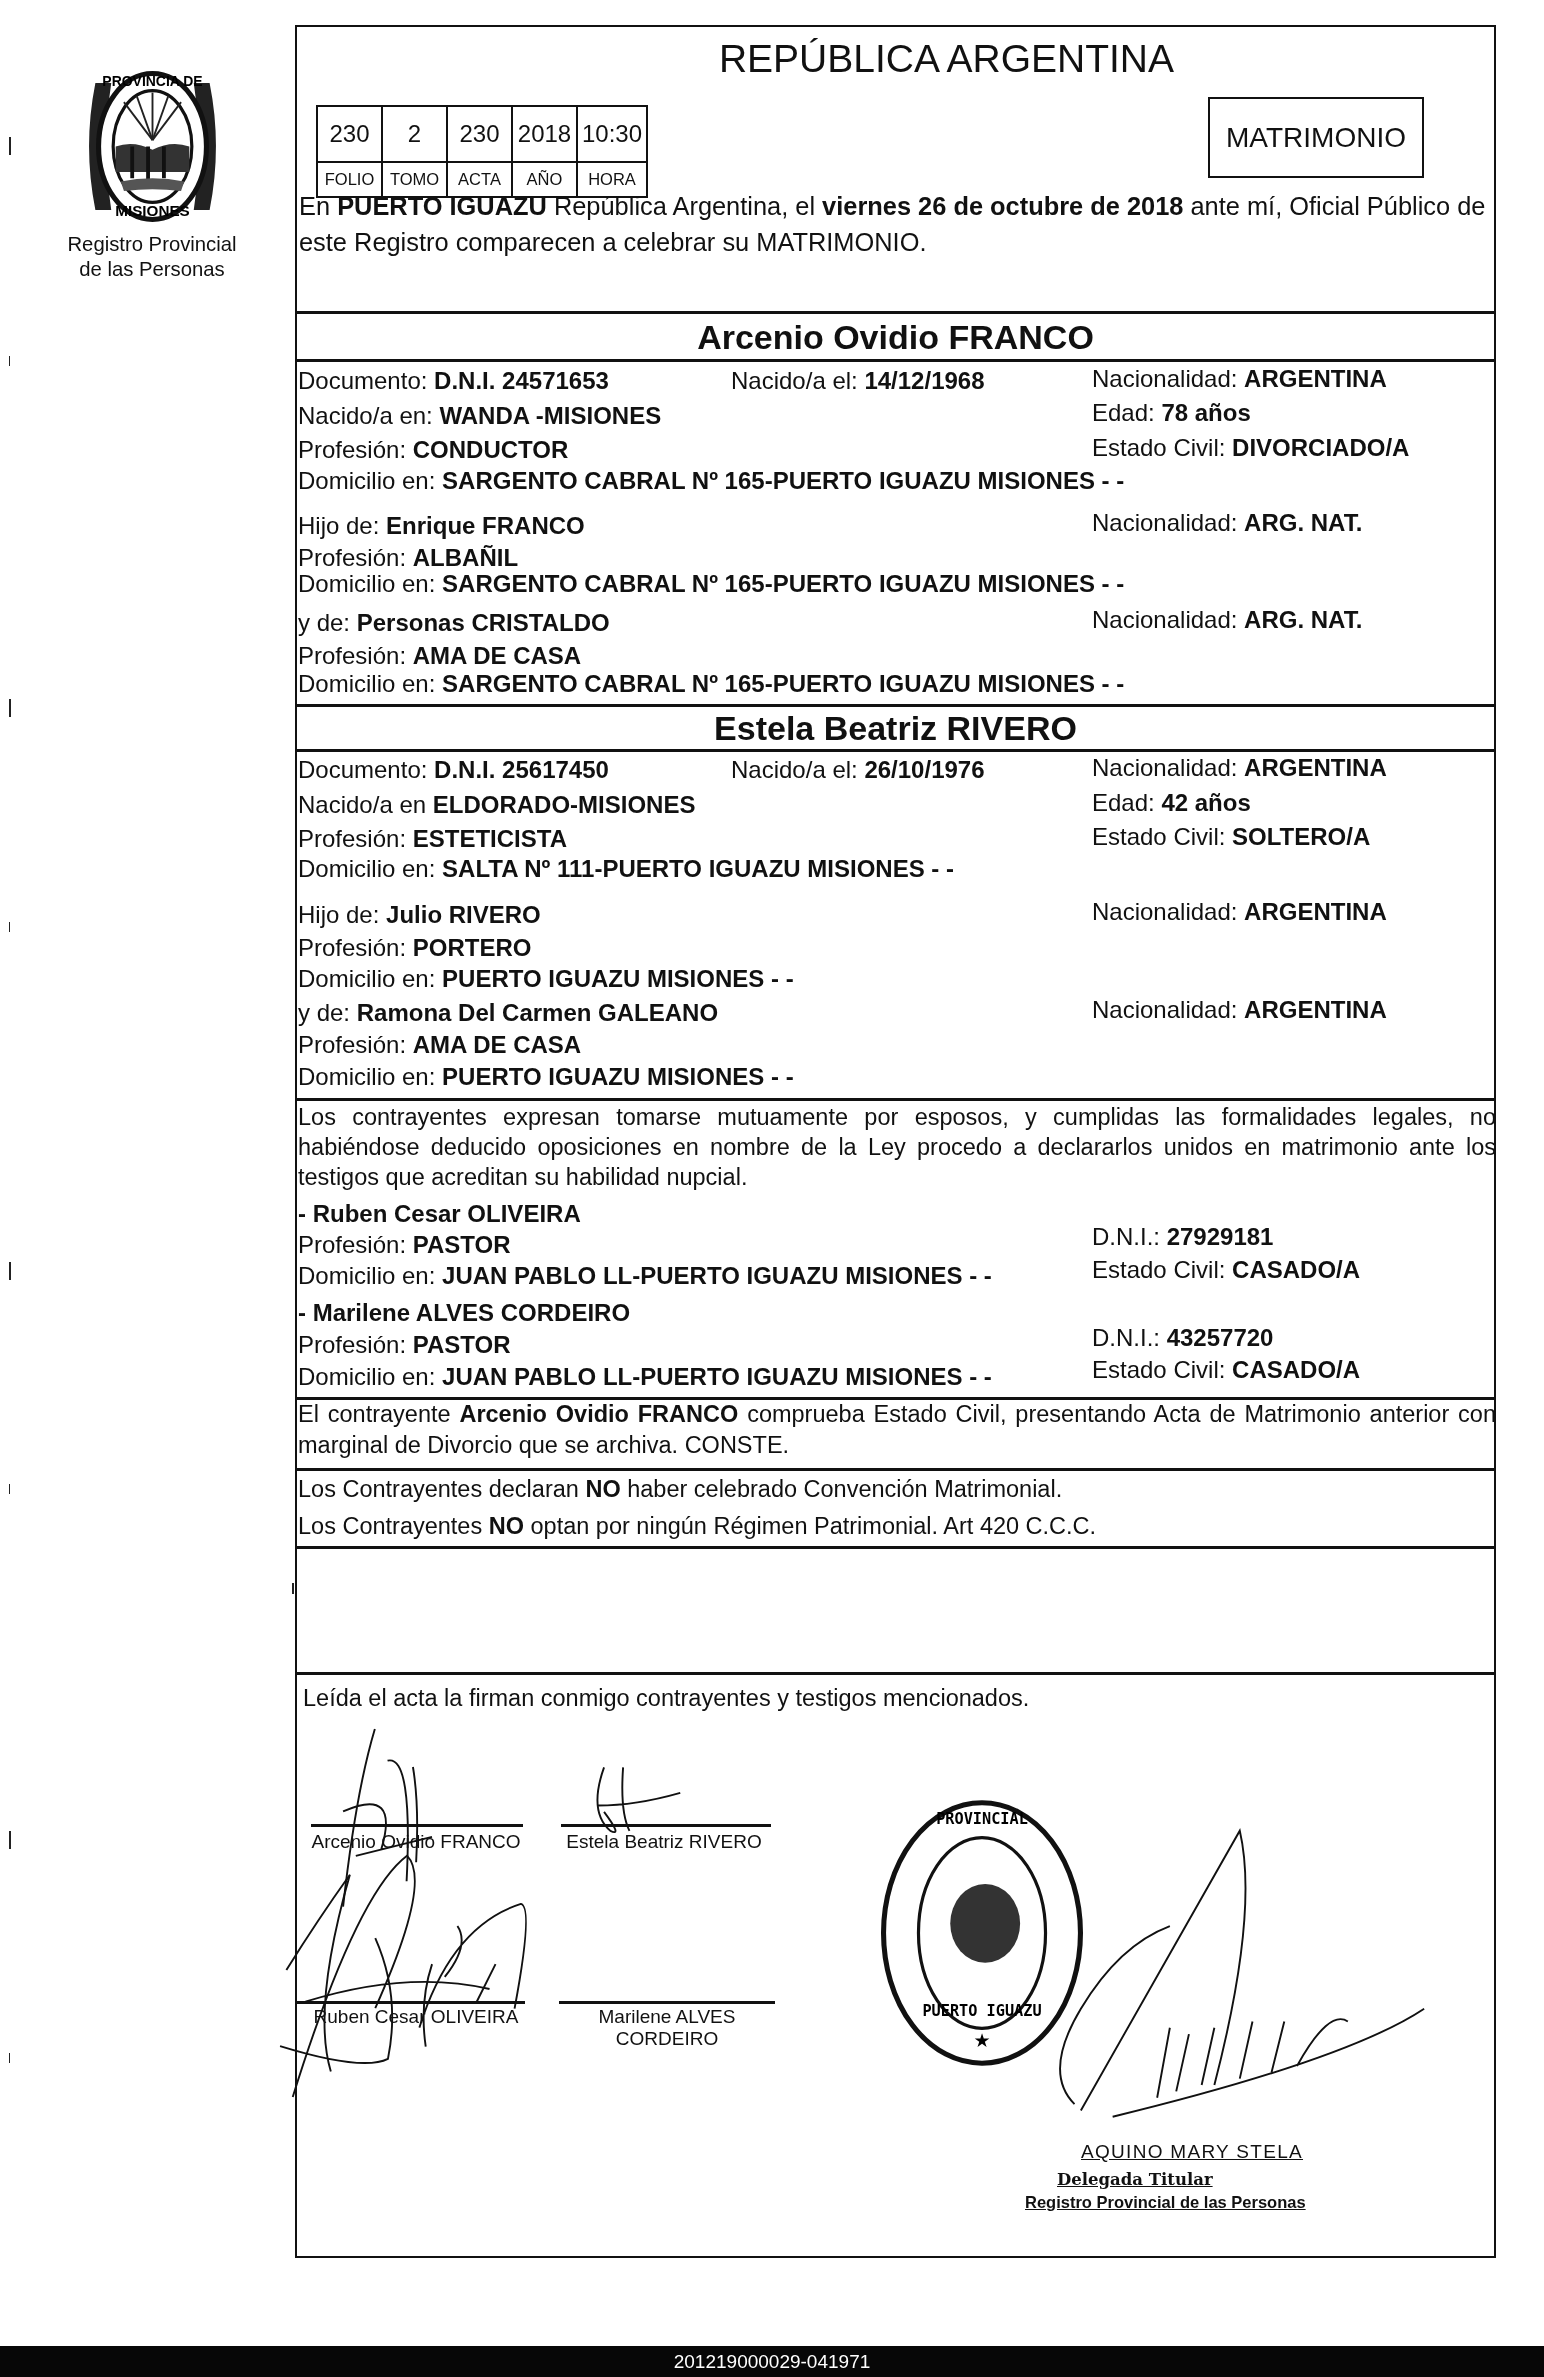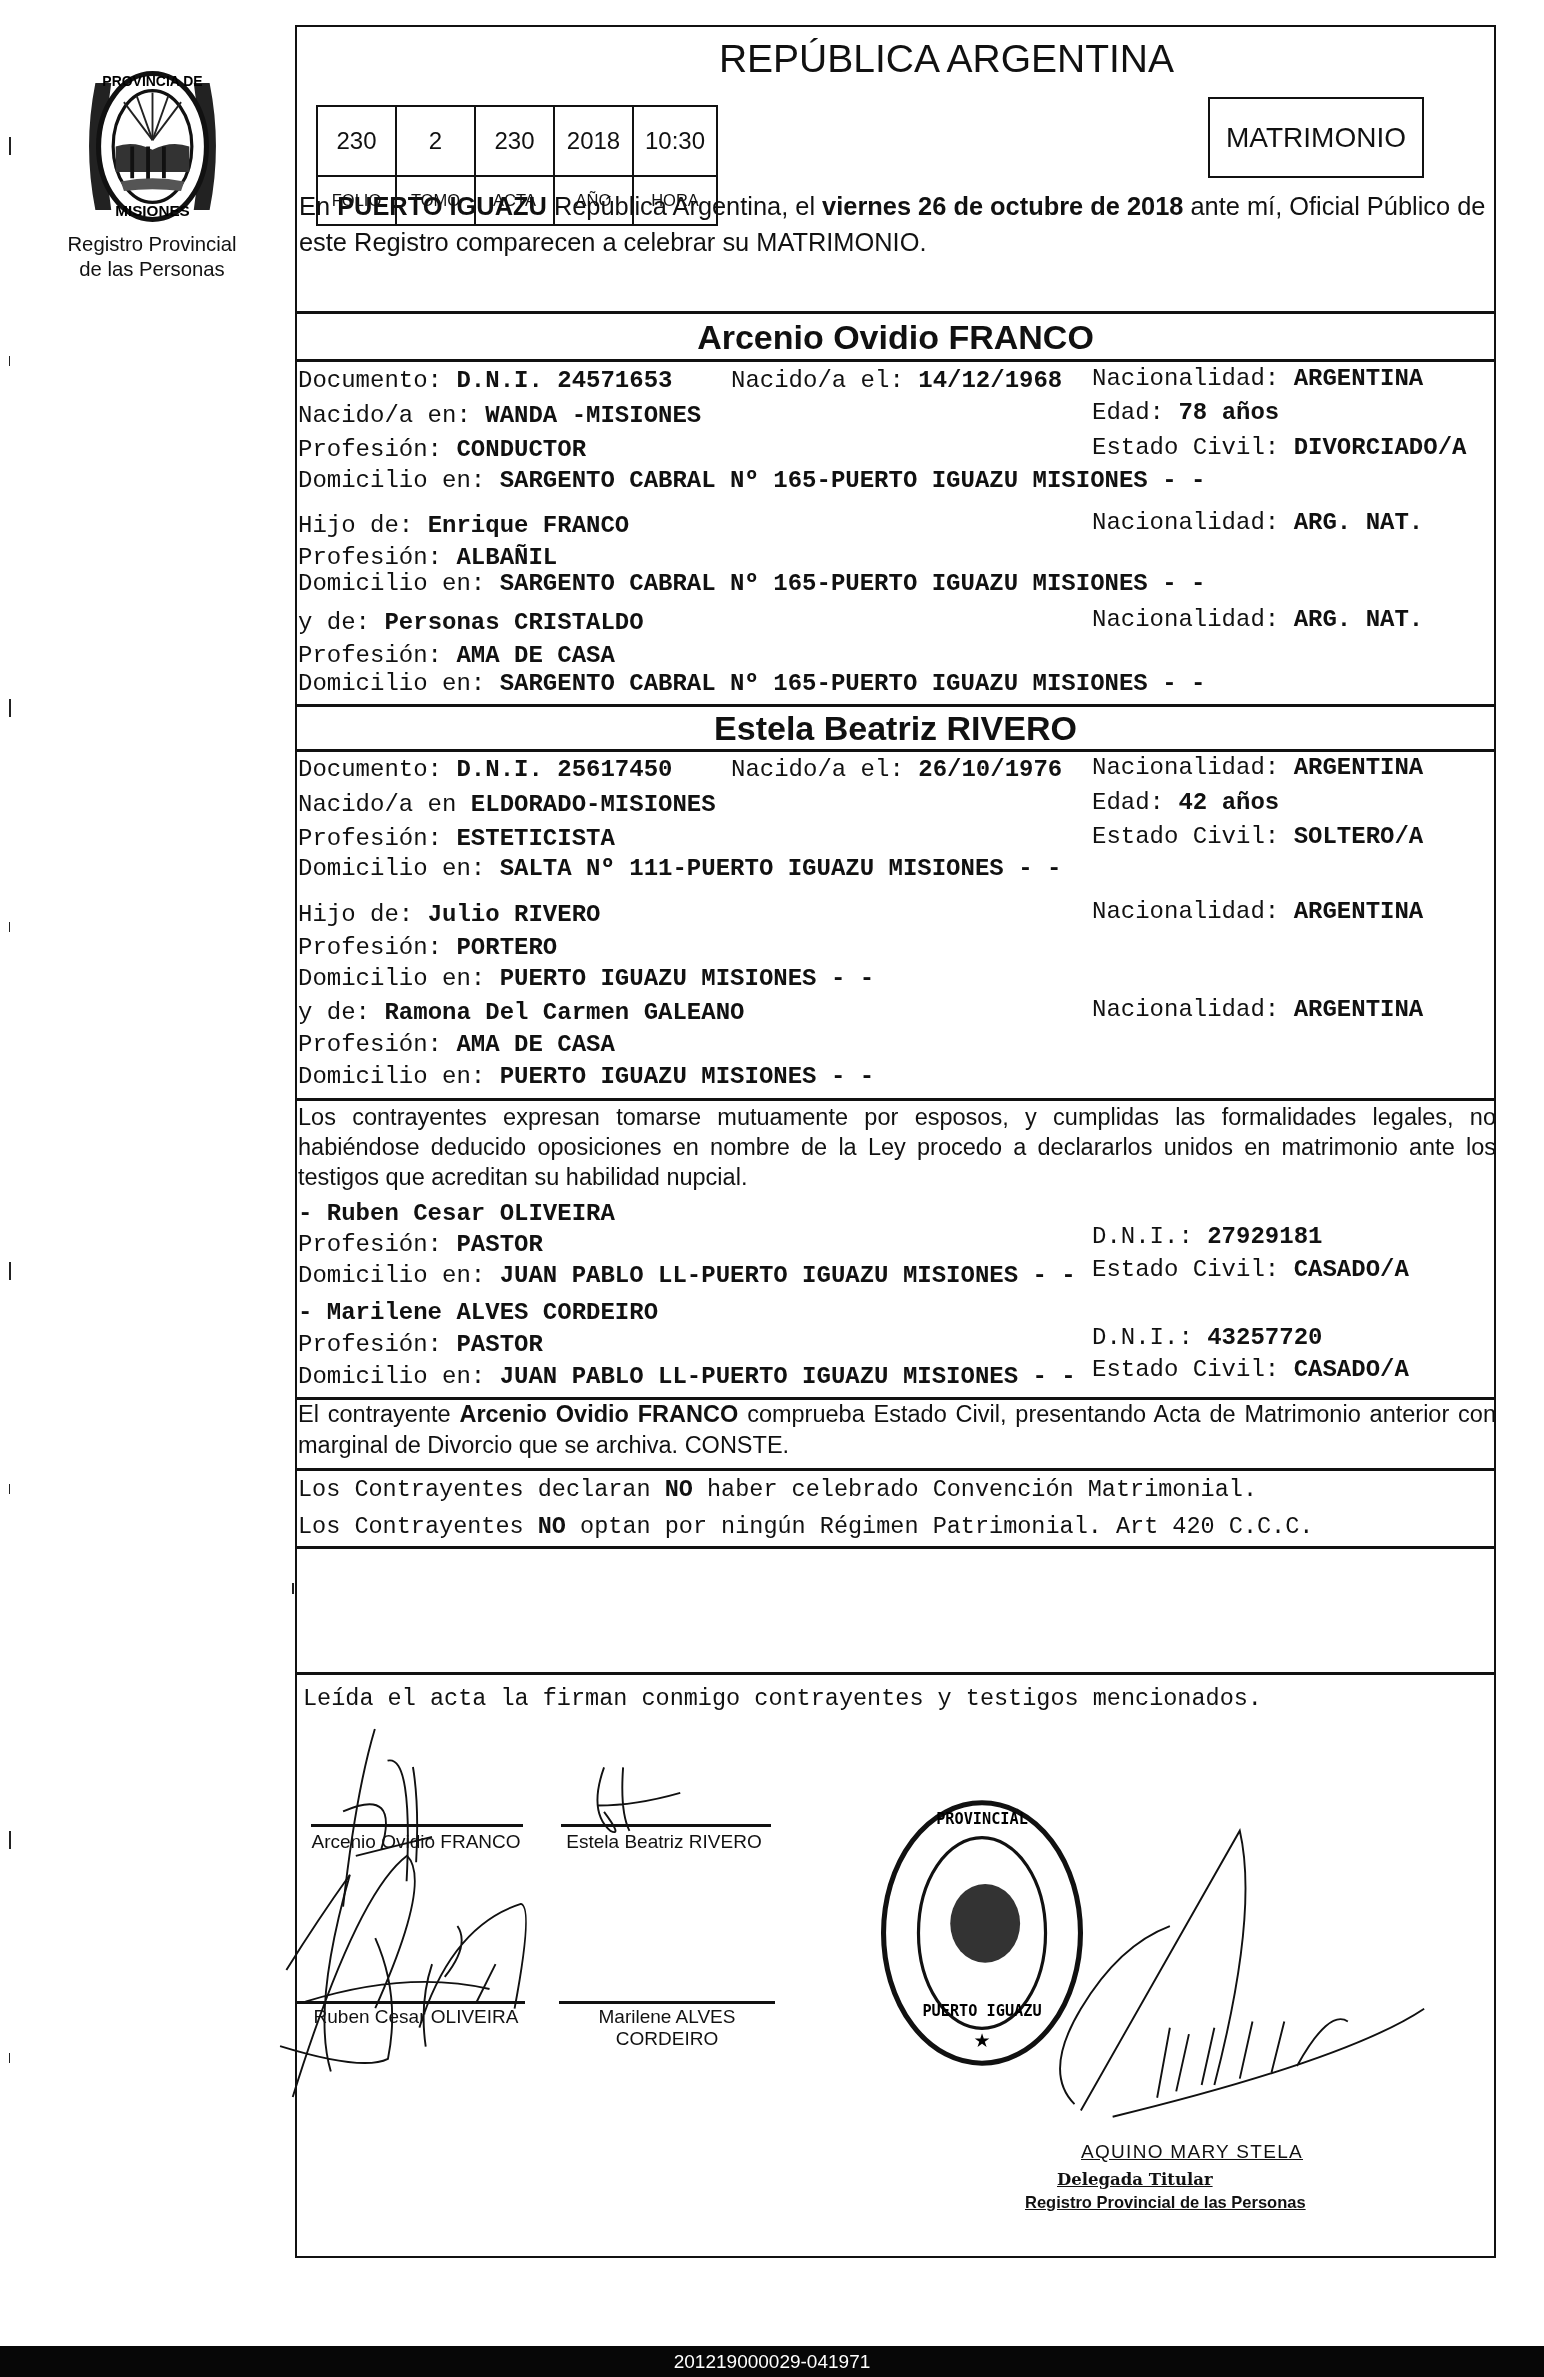--- a/index.html
+++ b/index.html
@@ -14,33 +14,33 @@
   .margin-tick { position: absolute; left: 9px; width: 1.9px; background: #222; }
 
   
   #frame { left: 295px; top: 25.4px; width: 1201px; height: 2233px; border: 2.5px solid #111; box-sizing: border-box; }
   .hline { position: absolute; left: 295px; width: 1201px; height: 3.2px; background: #111; }
 
   #title { left: 295px; top: 37px; width: 1201px; padding-left: 102px; box-sizing: border-box; text-align: center; font-size: 39px; }
 
   
   #rec-table { left: 316px; top: 105px; border-collapse: collapse; }
-  #rec-table td { border: 2.5px solid #111; text-align: center; padding: 11px; }
+  #rec-table td { border: 2.5px solid #111; text-align: center; padding: 4px; }
   #rec-table tr.vals td { height: 46px; width: 55px; font-size: 24px; }
   #rec-table tr.lbls td { height: 25.4px; font-size: 16.5px; }
 
   #type-box { left: 1208px; top: 97px; width: 216px; height: 81px; border: 2.5px solid #111; box-sizing: border-box;
               display: flex; align-items: center; justify-content: center; font-size: 28px; text-align: center; }
 
   .para { font-size: 25.4px; line-height: 36px; }
   #intro { left: 299px; top: 188px; width: 1195px; }
 
   .person-name { position: absolute; left: 295px; width: 1201px; text-align: center; font-size: 34px; font-weight: bold; }
 
-  .row { position: absolute; font-size: 24px; white-space: nowrap; font-family: Liberation Mono, monospace; }
+  .row { position: absolute; font-size: 24px; white-space: nowrap; }
   .c1 { left: 298px; }
   .c2 { left: 731px; }
   .c3 { left: 1092px; }
   .w1 { left: 298px; }
   .w2 { left: 1092px; margin-top: 27px; }
 
   
   .sig-line { position: absolute; height: 3.2px; background: #111; }
   .sig-label { position: absolute; font-size: 19px; text-align: center; }
   svg.sig { position: absolute; overflow: visible; }

